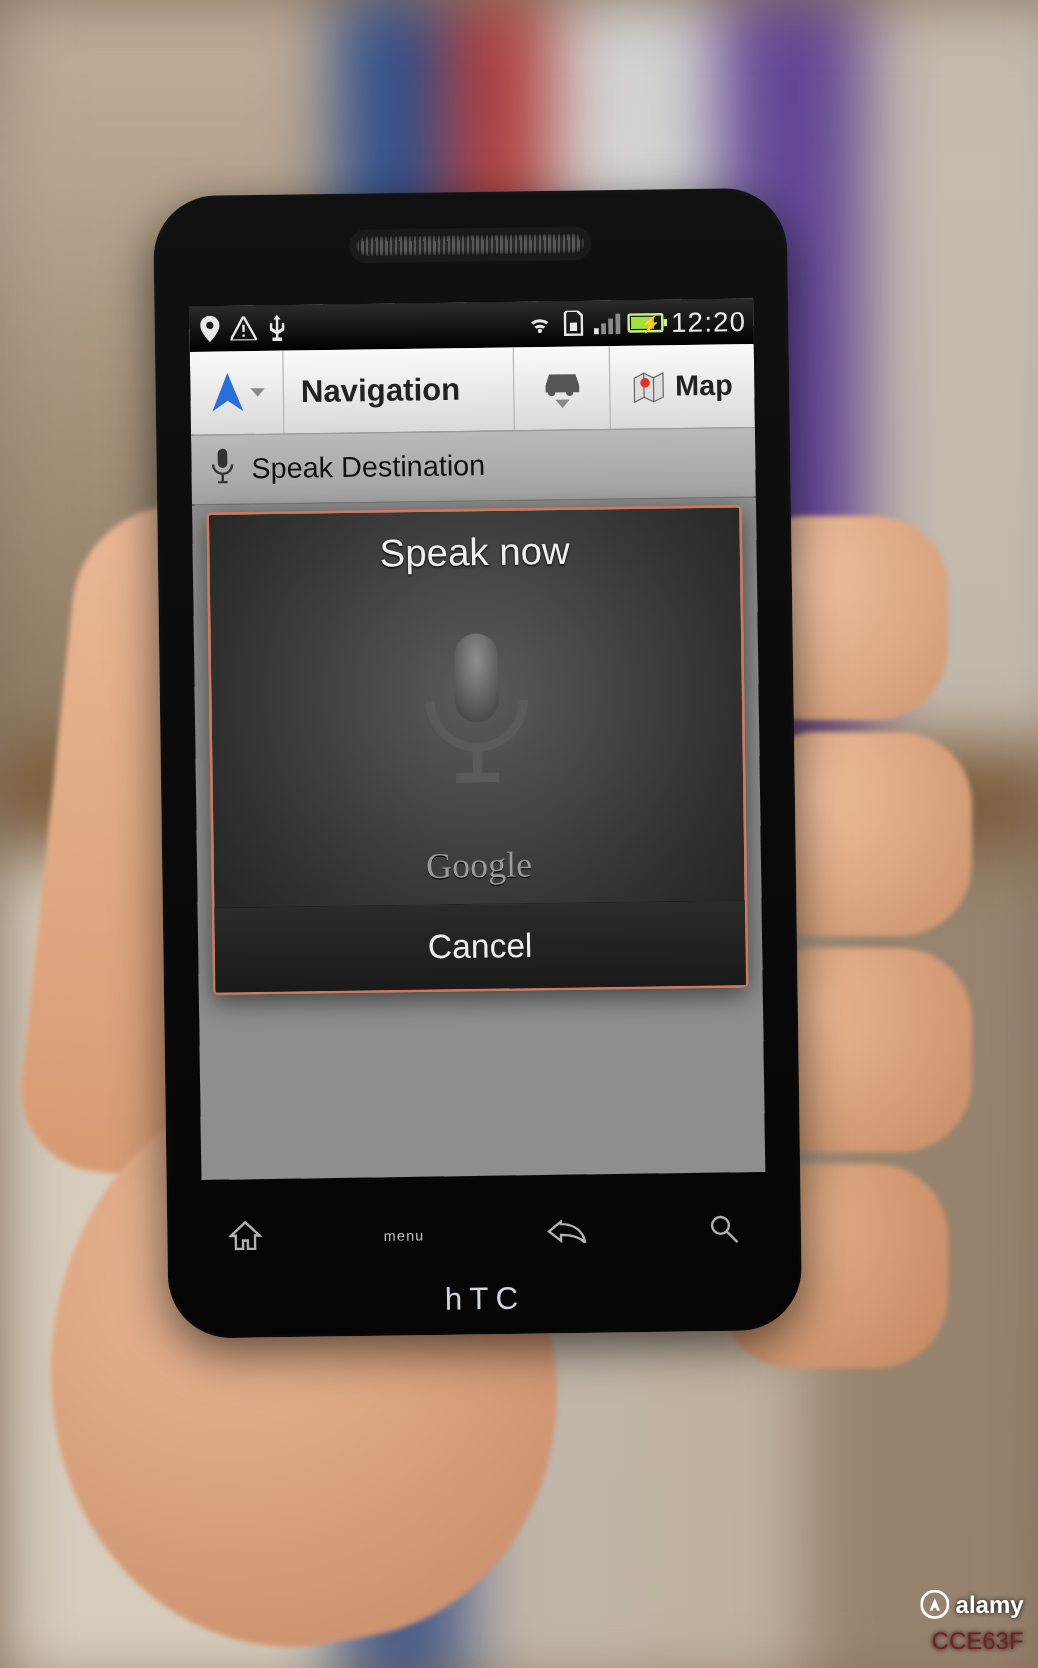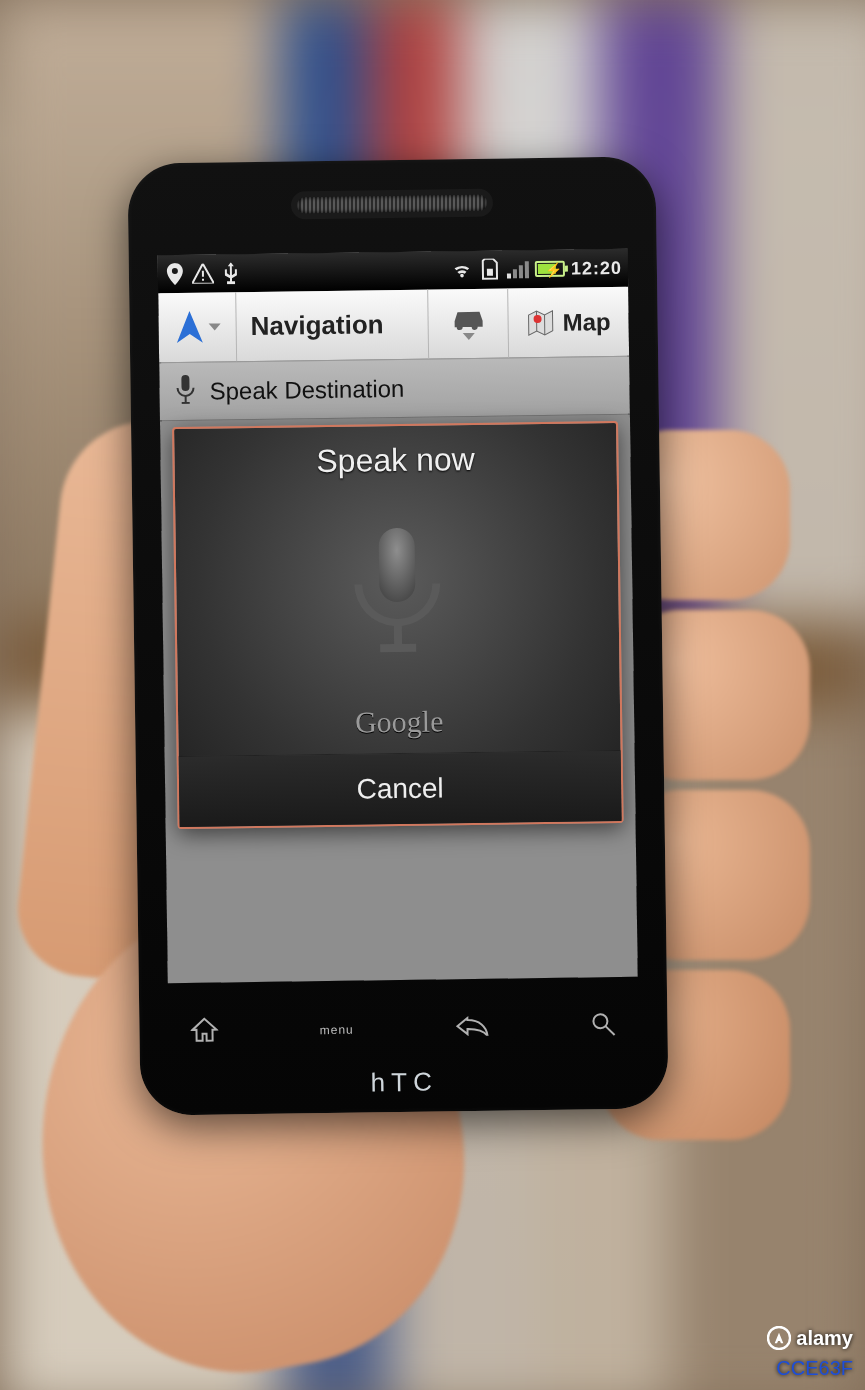--- a/index.html
+++ b/index.html
@@ -28,21 +28,21 @@
   .watermark-diag {
     position:absolute; left:50%; top:50%; transform:translate(-50%,-50%) rotate(-38deg);
     font-size:70px; letter-spacing:4px; color:rgba(255,255,255,0.18); font-weight:500;
     white-space:nowrap; pointer-events:none;
   }
   .watermark-a {
     position:absolute; left:50%; top:50%; width:340px; height:340px; margin-left:-170px; margin-top:-170px;
     pointer-events:none; opacity:.12;
   }
   .corner-id {
-    position:absolute; right:12px; bottom:10px; color:#1d4ed8; font-size:20px;
+    position:absolute; right:12px; bottom:10px; color:#7f1d1d; font-size:20px;
     text-shadow:0 0 4px #000; pointer-events:none;
   }
   .corner-logo {
     position:absolute; right:12px; bottom:40px; color:#fff; font-size:20px; font-weight:600;
     text-shadow:0 0 4px #000; pointer-events:none;
   }
 
   
   .hand { position:absolute; filter: blur(2px); }
   .palm { left:40px; top:900px; width:420px; height:470px; background:radial-gradient(circle at 40% 30%,#e9b896,#c88a66); border-radius:60% 40% 50% 50%; transform:rotate(-10deg);}
@@ -71,21 +71,21 @@
   }
 
   
   .statusbar {
     height:38px; background:linear-gradient(#2b2b2b,#000);
     display:flex; align-items:center; color:#eaeaea; font-size:18px;
     padding:0 6px; gap:6px;
   }
   .statusbar .spacer { flex:1; }
   .st-icon { width:22px; height:22px; display:flex; align-items:center; justify-content:center; }
-  .clock { font-size:18px; font-weight:700; letter-spacing:1px; }
+  .clock { font-size:23px; font-weight:400; letter-spacing:1px; }
 
   .battery { width:30px; height:16px; border:2px solid #c8f08a; border-radius:2px; position:relative;}
   .battery::after { content:""; position:absolute; right:-5px; top:3px; width:3px; height:6px; background:#c8f08a;}
   .battery .fill { position:absolute; left:1px; top:1px; bottom:1px; width:70%; background:#9ee23e;}
   .battery .bolt { position:absolute; left:8px; top:-1px; font-size:14px; color:#fff;}
 
   .sigbars { display:flex; align-items:flex-end; gap:2px; height:18px;}
   .sigbars span { width:4px; background:#8a8a8a;}
   .sigbars span:nth-child(1){height:5px;background:#e0e0e0;}
   .sigbars span:nth-child(2){height:9px;}

